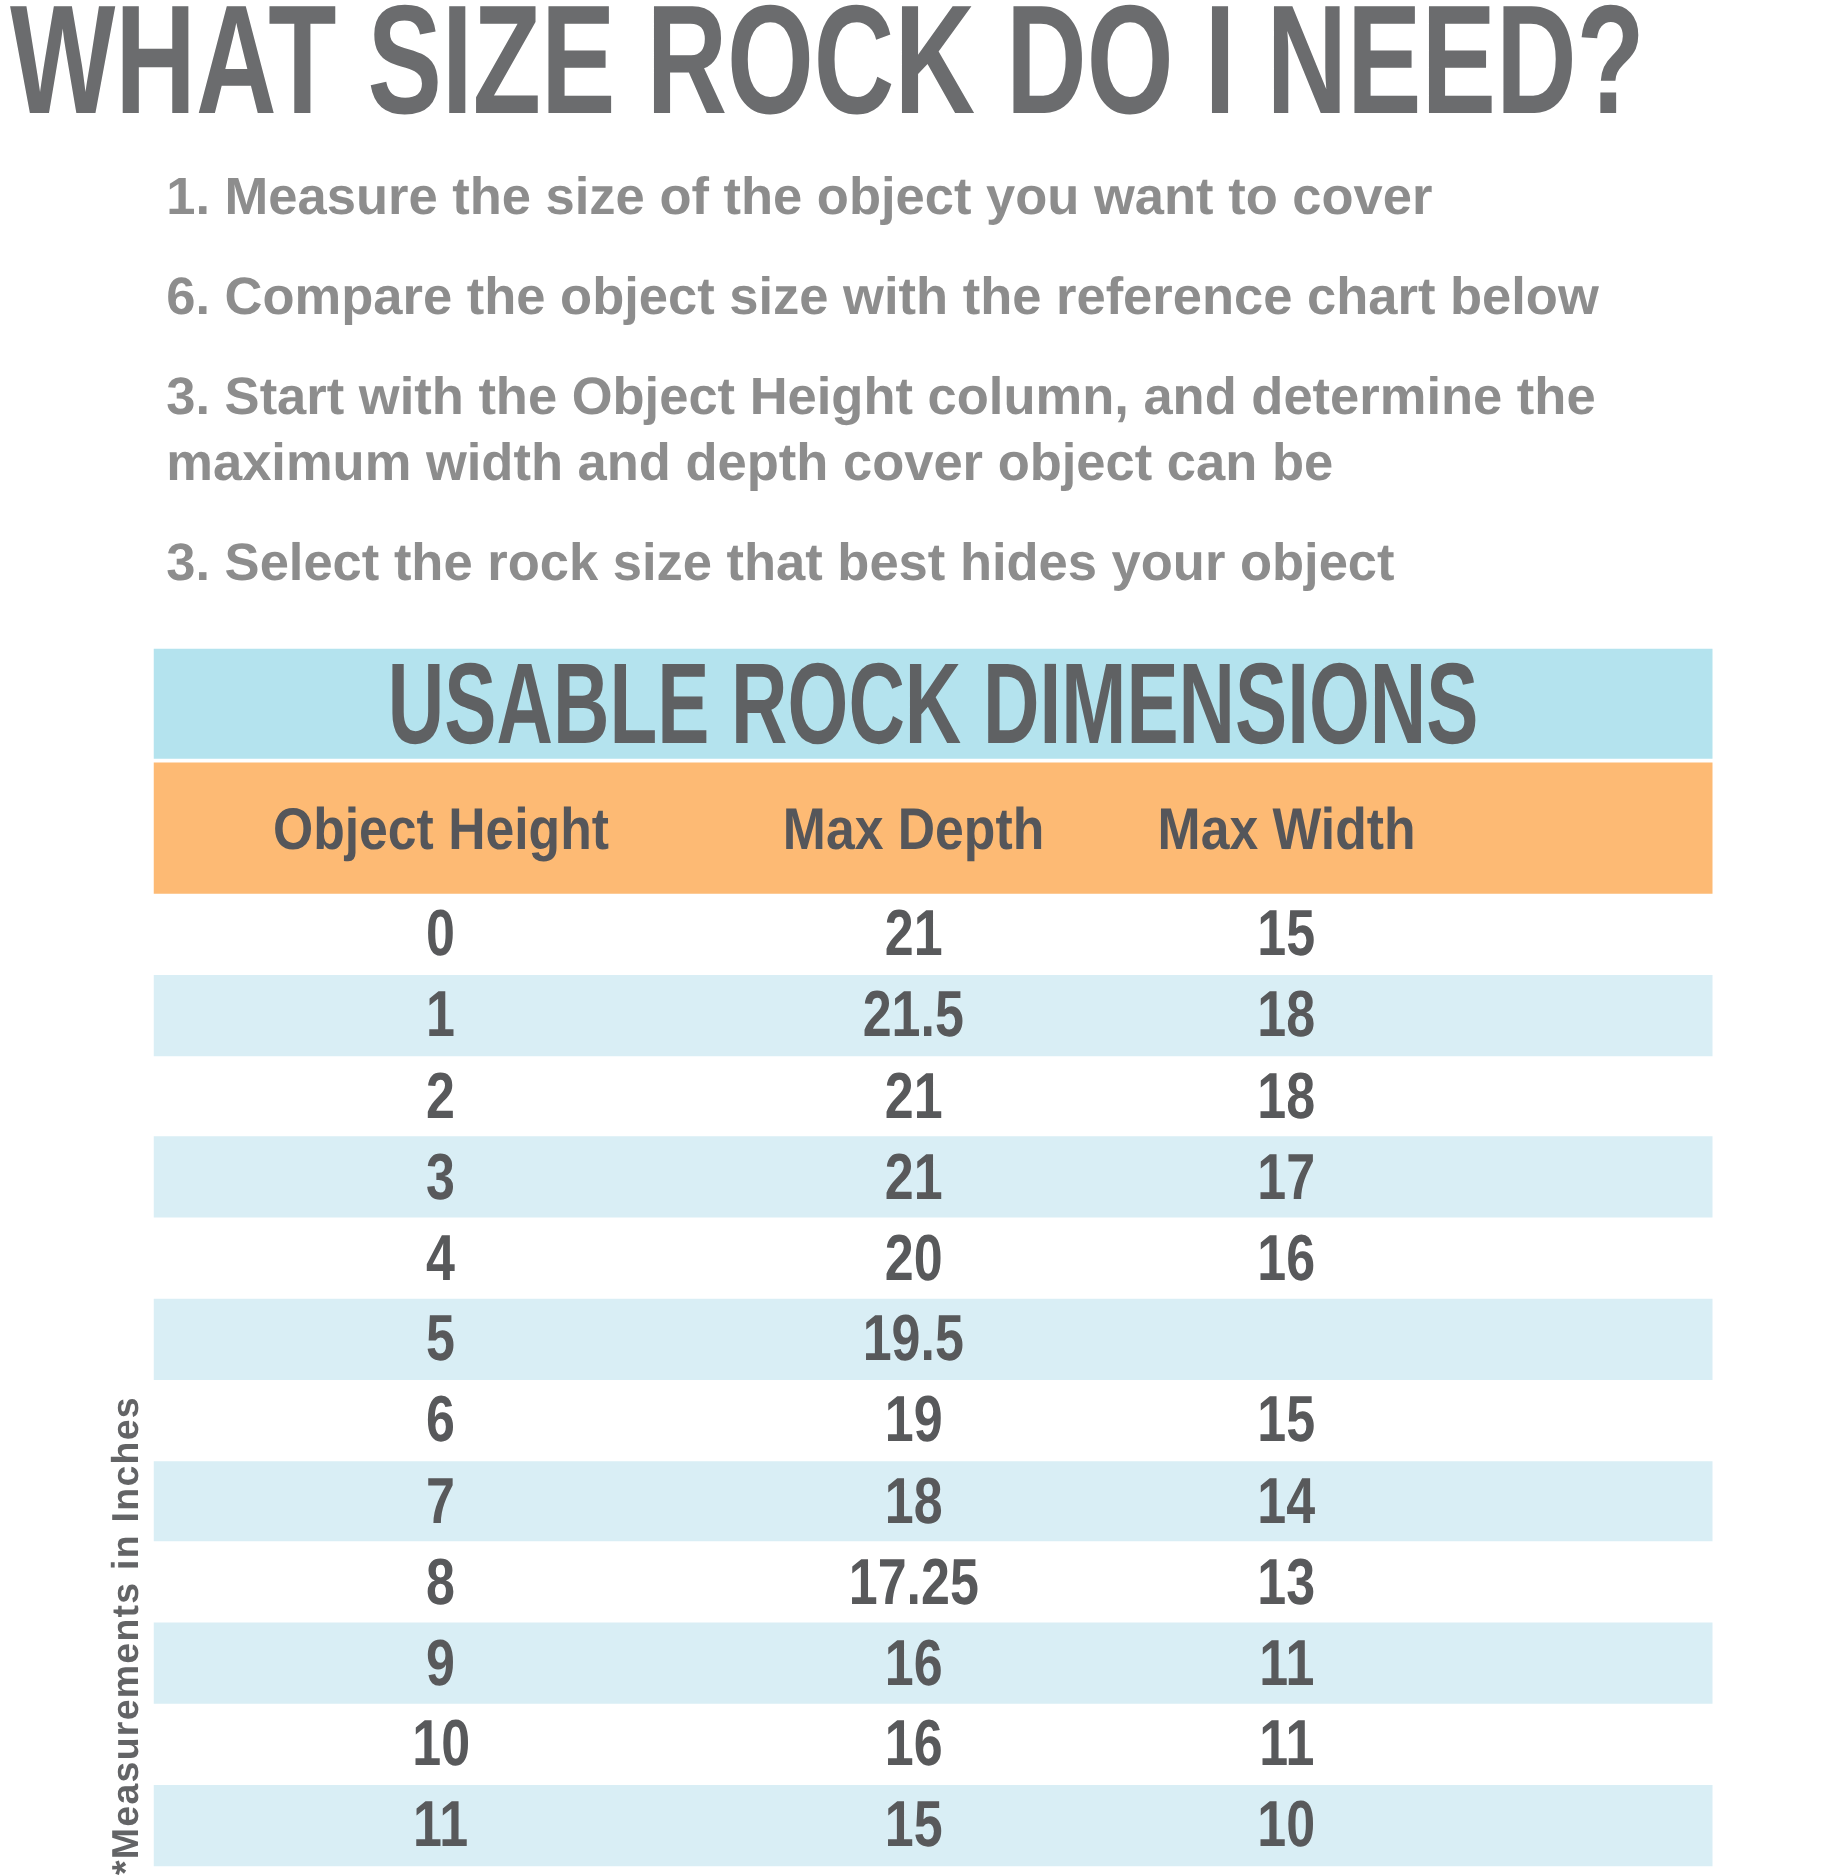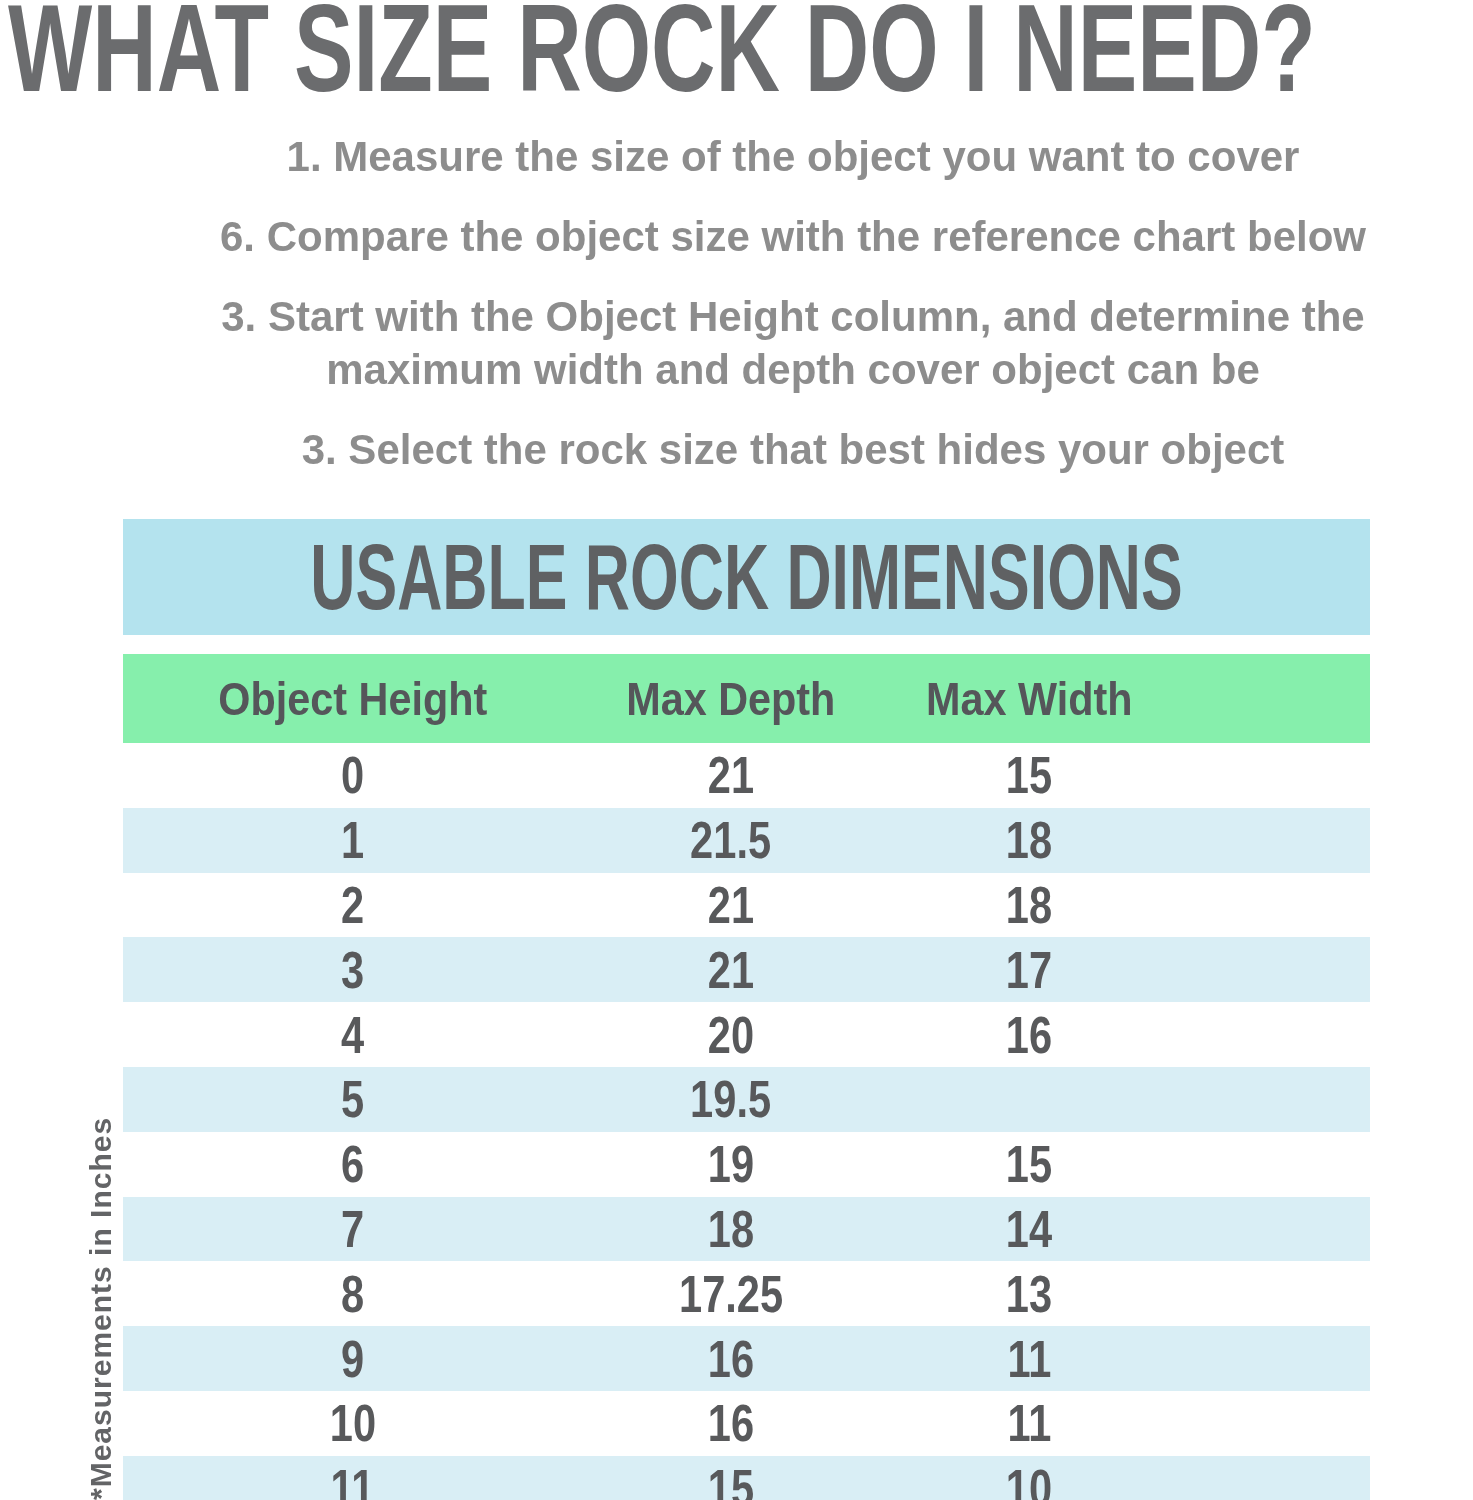--- a/index.html
+++ b/index.html
@@ -37,54 +37,53 @@
   
   .steps {
     position: absolute;
     top: 130px;
     left: 133px;
     width: 1320px;
     color: #8d8d8d;
     font-size: 42px;
     font-weight: bold;
     line-height: 53px;
-    text-align: center;
   }
   .step { margin-bottom: 27px; }
   .step .line { display: block; }
 
   
   .table {
     position: absolute;
     left: 123px;
     top: 519px;
     width: 1247px;
   }
   .band-title {
-    height: 116px;
+    height: 88px;
     background: #b4e3ee;
-    margin-bottom: 19px;
+    margin-bottom: 3px;
     display: flex;
     align-items: center;
     justify-content: center;
     overflow: hidden;
   }
   .cond-band {
     display: inline-block;
     font-size: 92px;
     font-weight: bold;
     line-height: 1;
     color: #5f6163;
     transform: scaleX(0.68);
     transform-origin: center;
     white-space: nowrap;
   }
   .band-cols {
-    height: 89px;
-    background: #86efac;
+    height: 105px;
+    background: #fdba74;
     display: grid;
     grid-template-columns: 40% 26% 26%;
     padding-right: 8%;
     align-items: center;
   }
   .hcell { text-align: center; }
   .cond-h {
     display: inline-block;
     font-size: 47px;
     font-weight: bold;

